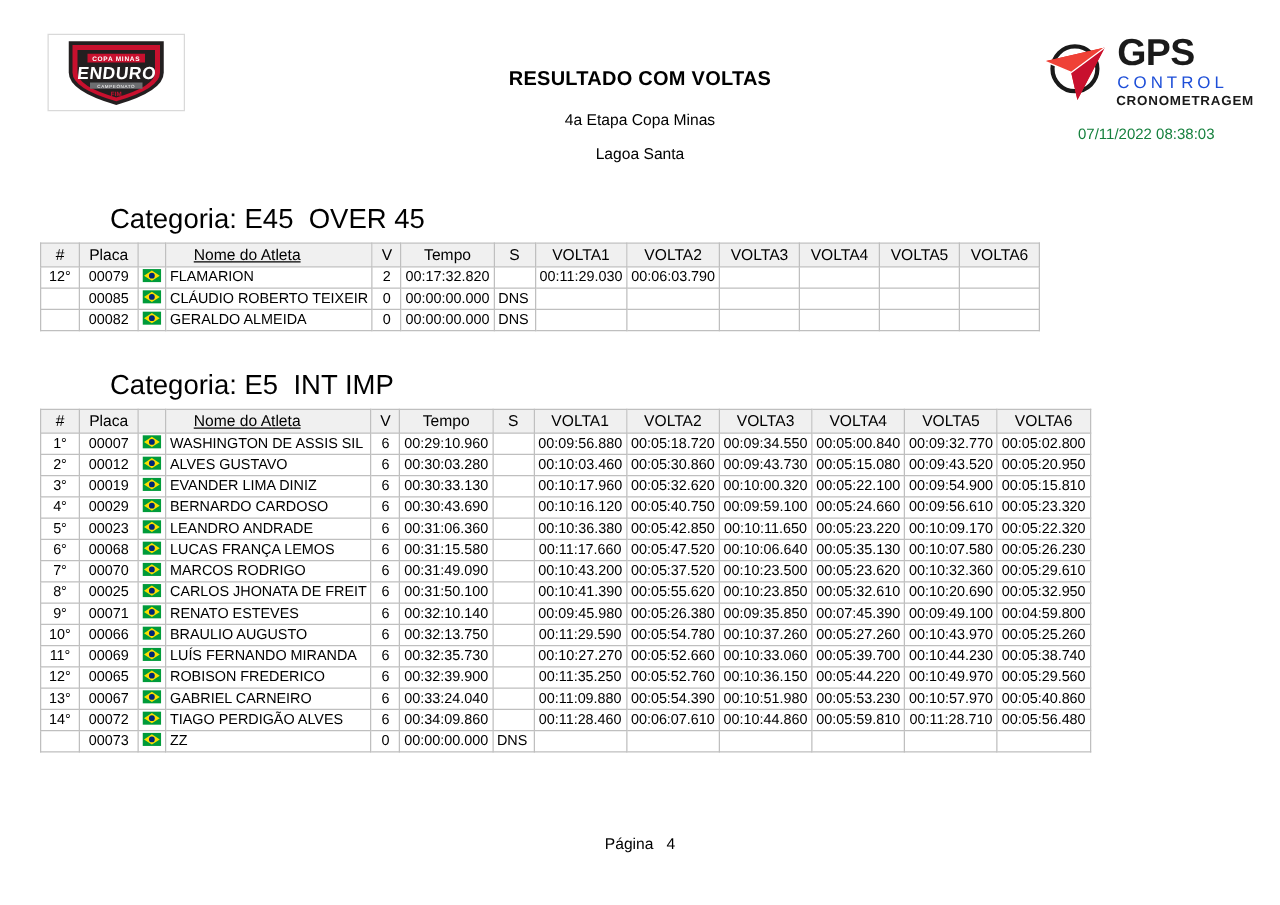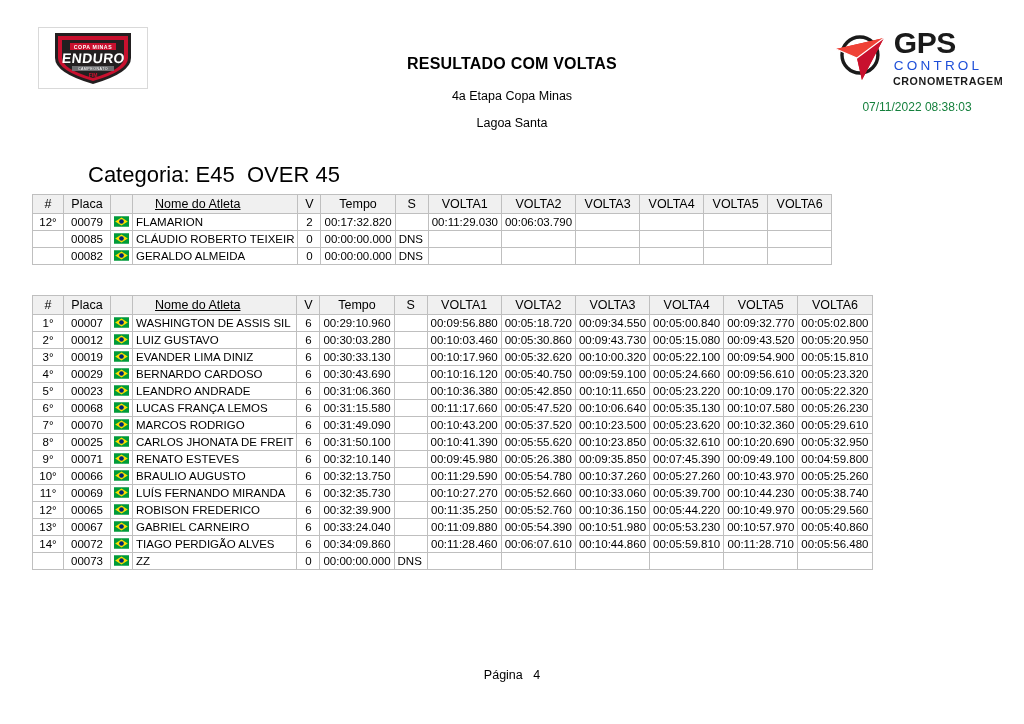--- a/index.html
+++ b/index.html
@@ -302,20 +302,21 @@
           <td class="c-lap"></td>
           <td class="c-lap"></td>
           <td class="c-lap"></td>
           <td class="c-lap"></td>
         </tr>
       </tbody>
   </table>
 </div>
 
 <div class="category-section section-2">
+  <div class="category-title">Categoria: E5  INT IMP</div>
 
   <table class="results">
     <colgroup>
       <col style="width:31px">
         <col style="width:47px">
         <col style="width:21px">
         <col style="width:152px">
       <col style="width:23px">
         <col style="width:71px">
         <col style="width:33px">
@@ -364,21 +365,21 @@
           <td class="c-lap">00:05:02.800</td>
         </tr>
         <tr>
           <td class="c-pos">2°</td>
           <td class="c-placa">00012</td>
           <td class="c-flag"><svg class="flag" viewBox="0 0 20 14">
               <rect width="20" height="14" fill="#009b3a"></rect>
               <polygon points="10,1.6 18.4,7 10,12.4 1.6,7" fill="#fedf00"></polygon>
               <circle cx="10" cy="7" r="3.1" fill="#002776"></circle>
             </svg></td>
-          <td class="c-name">LUIZ GUSTAVO</td>
+          <td class="c-name">ALVES GUSTAVO</td>
           <td class="c-v">6</td>
           <td class="c-tempo">00:30:03.280</td>
           <td class="c-s"></td>
           <td class="c-lap">00:10:03.460</td>
           <td class="c-lap">00:05:30.860</td>
           <td class="c-lap">00:09:43.730</td>
           <td class="c-lap">00:05:15.080</td>
           <td class="c-lap">00:09:43.520</td>
           <td class="c-lap">00:05:20.950</td>
         </tr>

